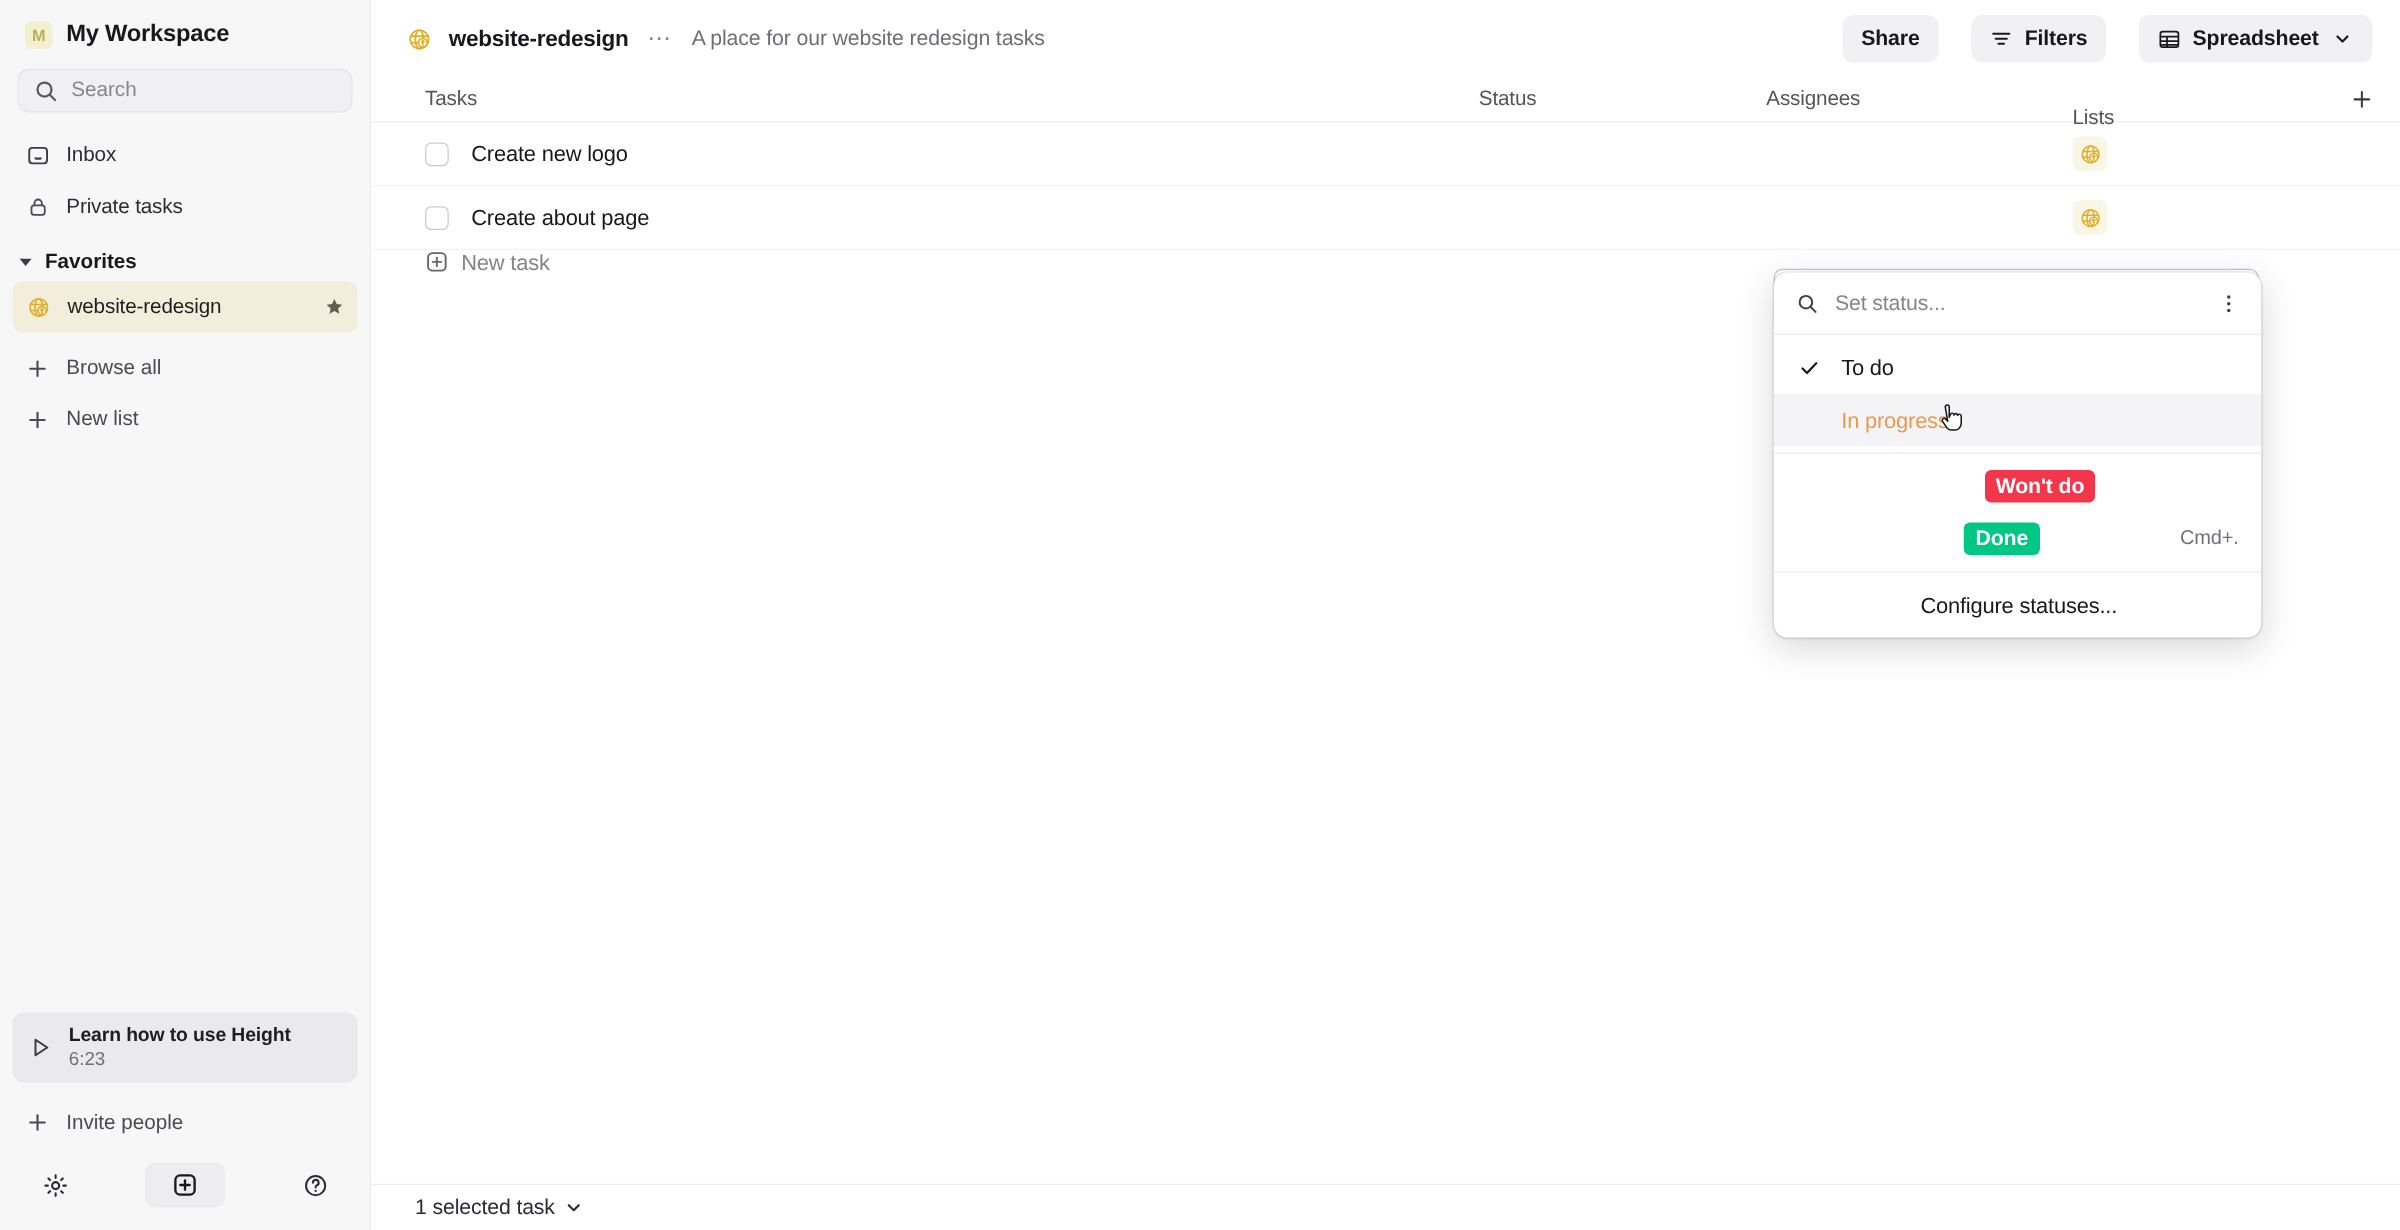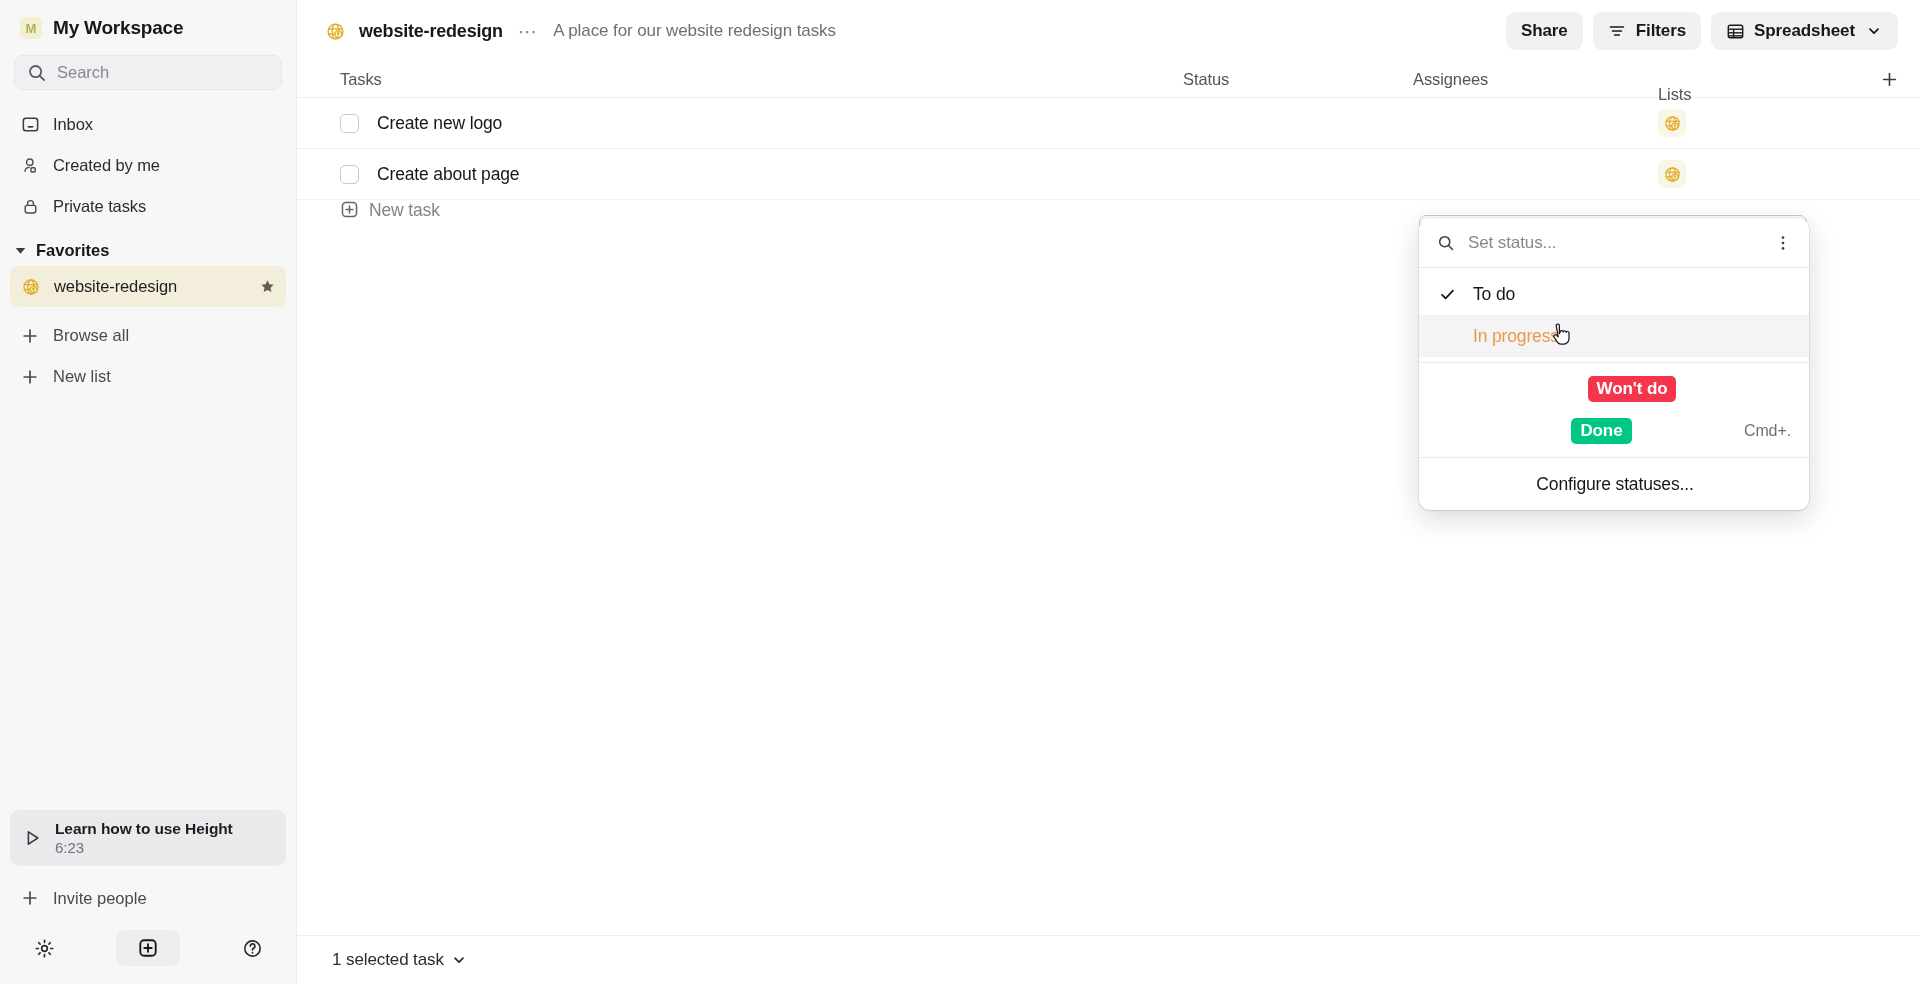--- a/index.html
+++ b/index.html
@@ -116,21 +116,21 @@
   .topbar {
     height: 62px; flex: none;
     display: flex; align-items: center;
     padding: 0 22px 0 27px; gap: 0;
   }
   .topbar-left { display: flex; align-items: center; gap: 13px; flex: 1; min-width: 0; }
   .tb-globe { width: 22px; height: 22px; color: #E0AE2A; flex: none; display:flex;align-items:center;justify-content:center;}
   .tb-title { font-size: 18px; font-weight: 700; color: #18181B; letter-spacing: -0.2px; }
   .dots { font-size: 19px; color: #86868F; letter-spacing: 1.5px; cursor: pointer; padding: 0 2px; }
   .tb-desc { font-size: 17px; color: #6E6E77; letter-spacing: -0.1px; }
-  .topbar-right { display: flex; align-items: flex-start; gap: 10px; flex: none; }
+  .topbar-right { display: flex; align-items: flex-start; gap: 26px; flex: none; }
   .tb-btn {
     height: 38px; border-radius: 9px; background: #F1F1F3;
     display: flex; align-items: center; gap: 9px;
     padding: 0 15px; cursor: pointer;
     font-size: 17px; font-weight: 600; color: #18181B; letter-spacing: -0.1px;
   }
   .tb-ico { width: 19px; height: 19px; color: #18181B; flex: none; display:flex;align-items:center;justify-content:center;}
 
   .table { flex: 1; display: flex; flex-direction: column; min-height: 0; }
   .col-head {
@@ -171,21 +171,21 @@
   .newtask {
     height: 51px; display: flex; align-items: flex-start; gap: 10px;
     padding-left: 43px; cursor: pointer;
   }
   .newtask .lbl { font-size: 17.5px; color: #84848D; letter-spacing: -0.15px; }
   .boxplus { width: 19px; height: 19px; color: #65656E; flex: none; }
 
   .canvas { flex: 1; background: #fff; }
 
   .statusbar {
-    height: 49px; flex: none;
+    height: 37px; flex: none;
     display: flex; align-items: center;
     padding: 0 27px; border-top: 1px solid #EDEDEF;
   }
   .sel-btn {
     display: flex; align-items: center; gap: 8px;
     font-size: 17px; color: #2B2B31; letter-spacing: -0.1px;
     cursor: pointer; padding: 5px 8px; border-radius: 7px;
   }
 
   
@@ -254,30 +254,20 @@
 
     <nav class="nav">
       <div class="nav-item">
         <span class="nav-icon">
           <svg width="19" height="19" viewBox="0 0 20 20" fill="none" stroke="#3C3C44" stroke-width="1.6">
               <rect x="2.5" y="3.5" width="15" height="13" rx="2.6"></rect>
               <path d="M2.5 11.5h4l1.3 2h4.4l1.3-2h4" fill="#3C3C44" stroke="none"></path>
             </svg>
         </span>
         <span class="lbl">Inbox</span>
-      </div>
-      <div class="nav-item">
-        <span class="nav-icon">
-          <svg width="19" height="19" viewBox="0 0 20 20" fill="none" stroke="#4A4A52" stroke-width="1.5">
-              <circle cx="9.2" cy="6.6" r="3.4"></circle>
-              <path d="M4.2 16.6c0-2.9 2.3-4.6 5-4.6"></path>
-              <rect x="10.4" y="12.4" width="4.6" height="4.4" rx="1.2"></rect>
-            </svg>
-        </span>
-        <span class="lbl">Created by me</span>
       </div>
       <div class="nav-item">
         <span class="nav-icon">
           <svg width="19" height="19" viewBox="0 0 20 20" fill="none" stroke="#4A4A52" stroke-width="1.5">
               <rect x="4.4" y="8.8" width="11.2" height="8" rx="2.2"></rect>
               <path d="M6.9 8.8V6.9a3.1 3.1 0 0 1 6.2 0v1.9"></path>
             </svg>
         </span>
         <span class="lbl">Private tasks</span>
       </div>

